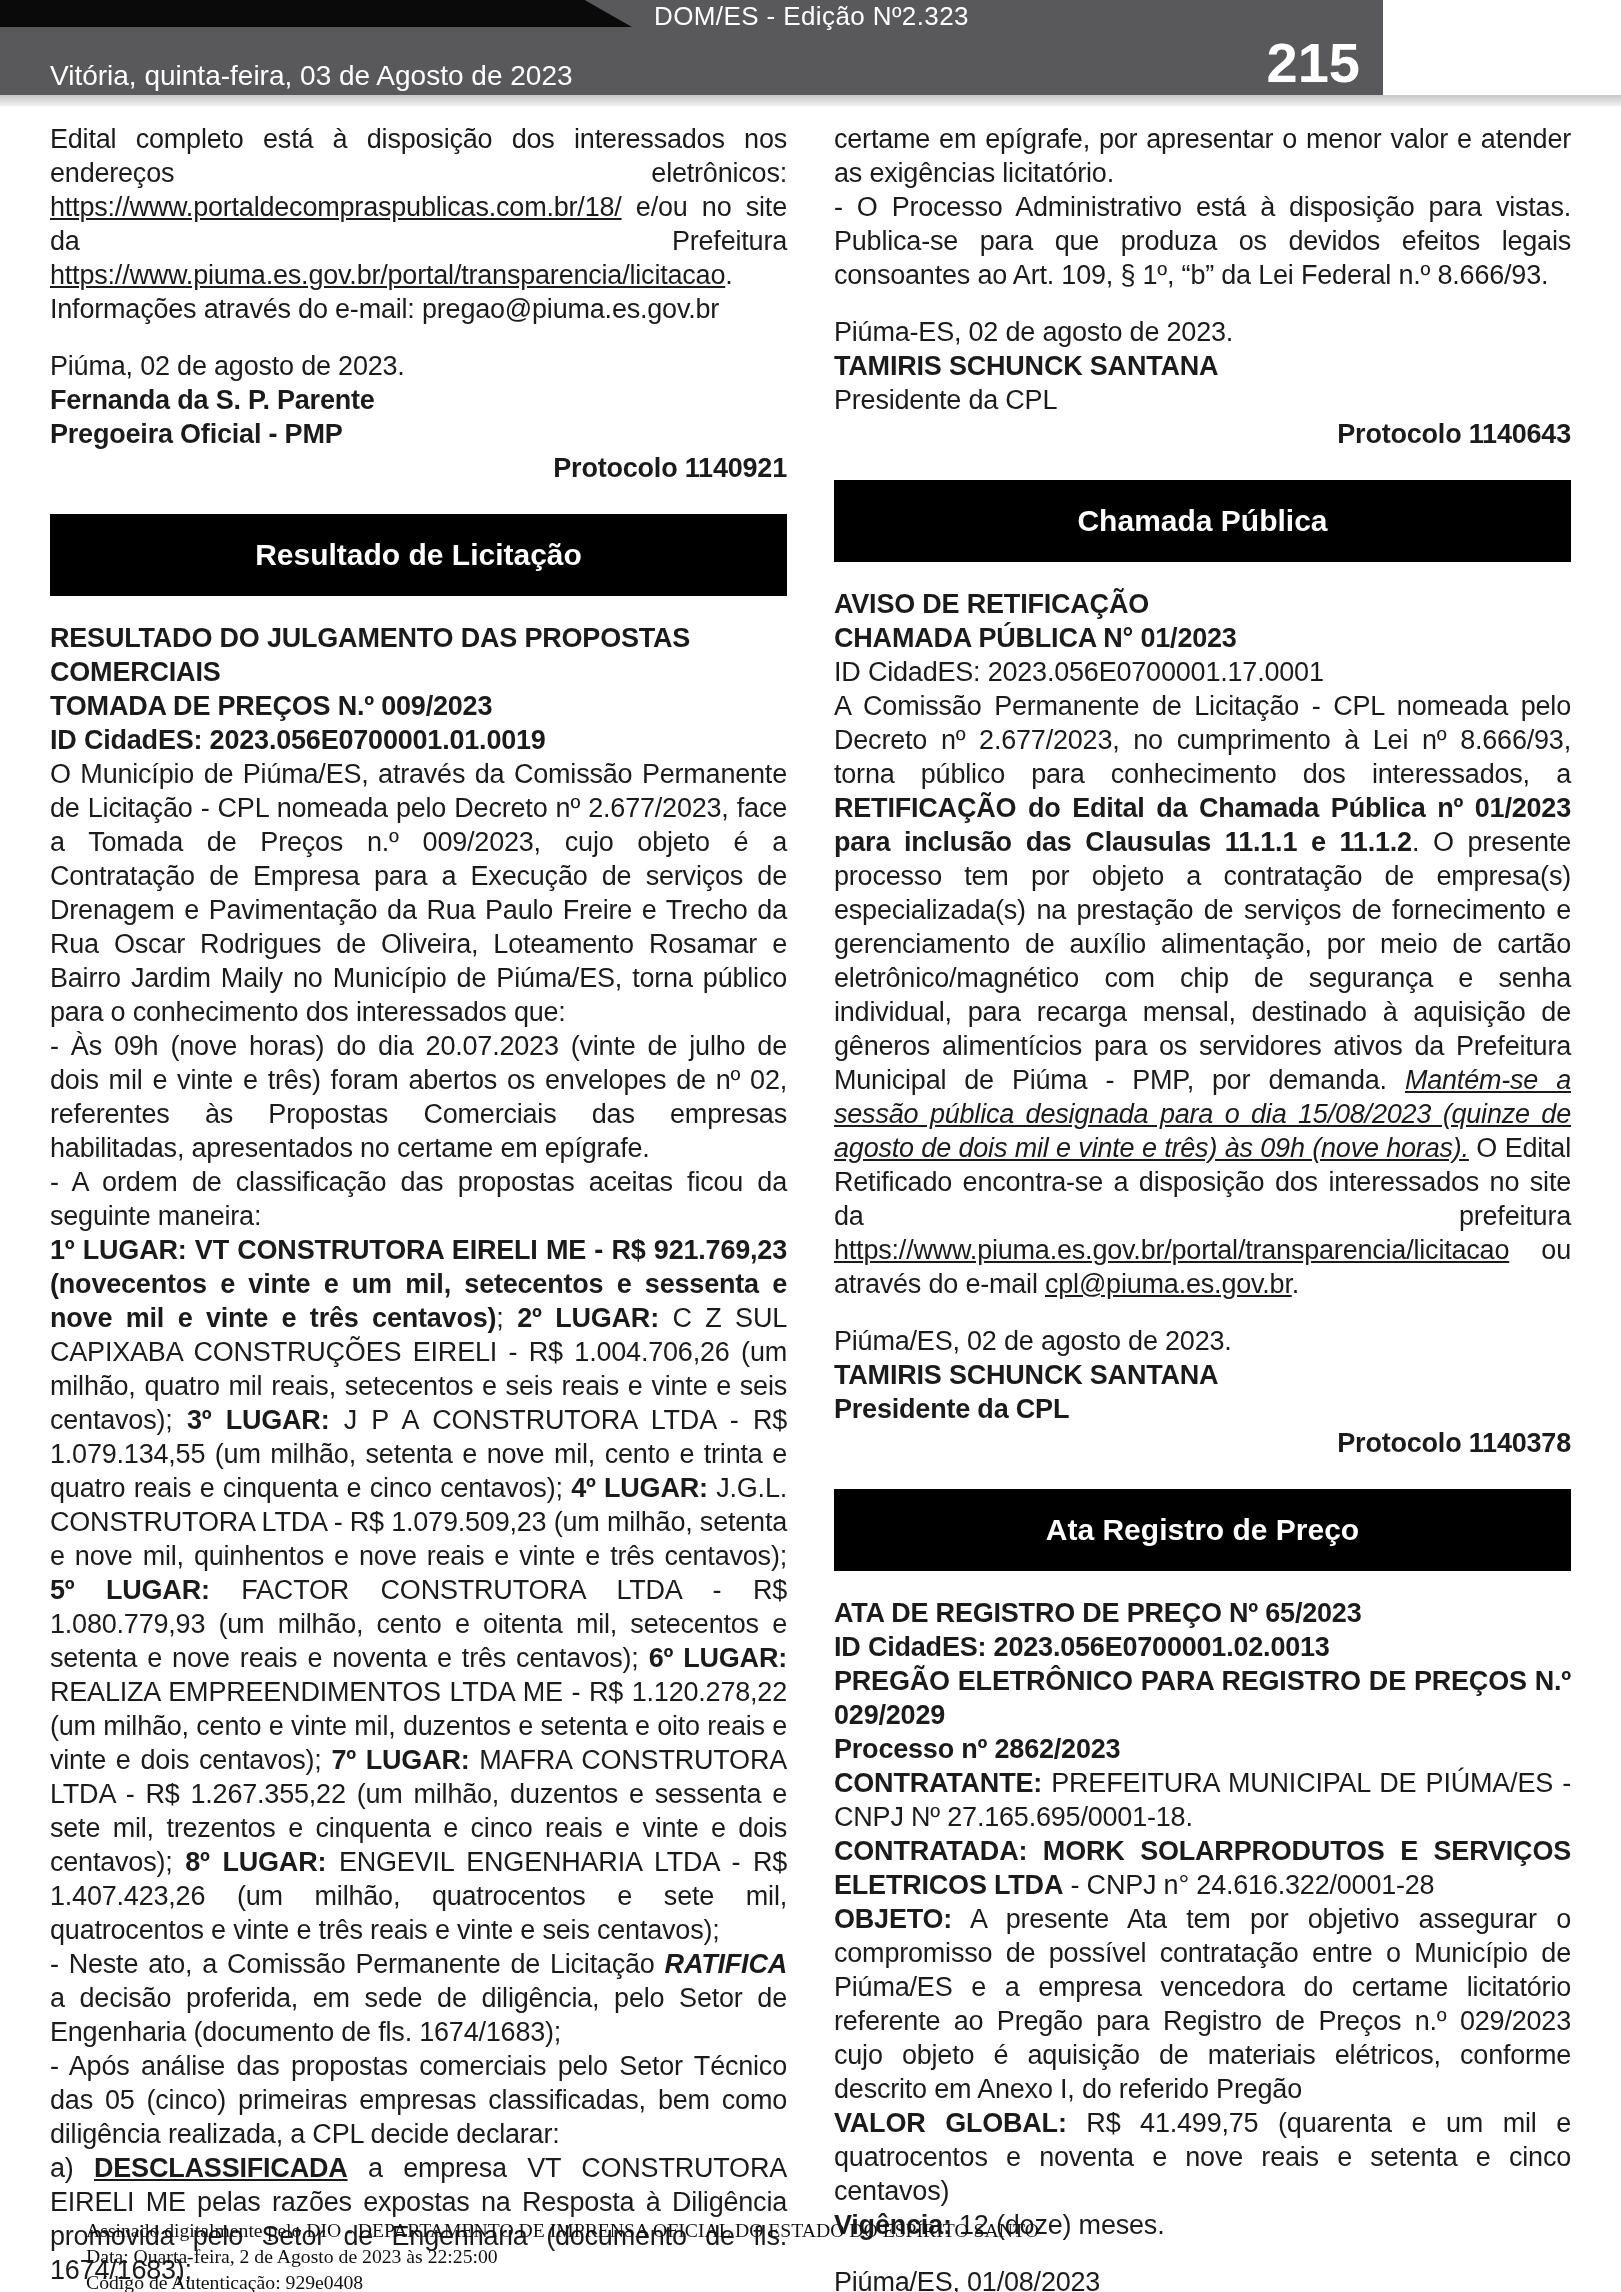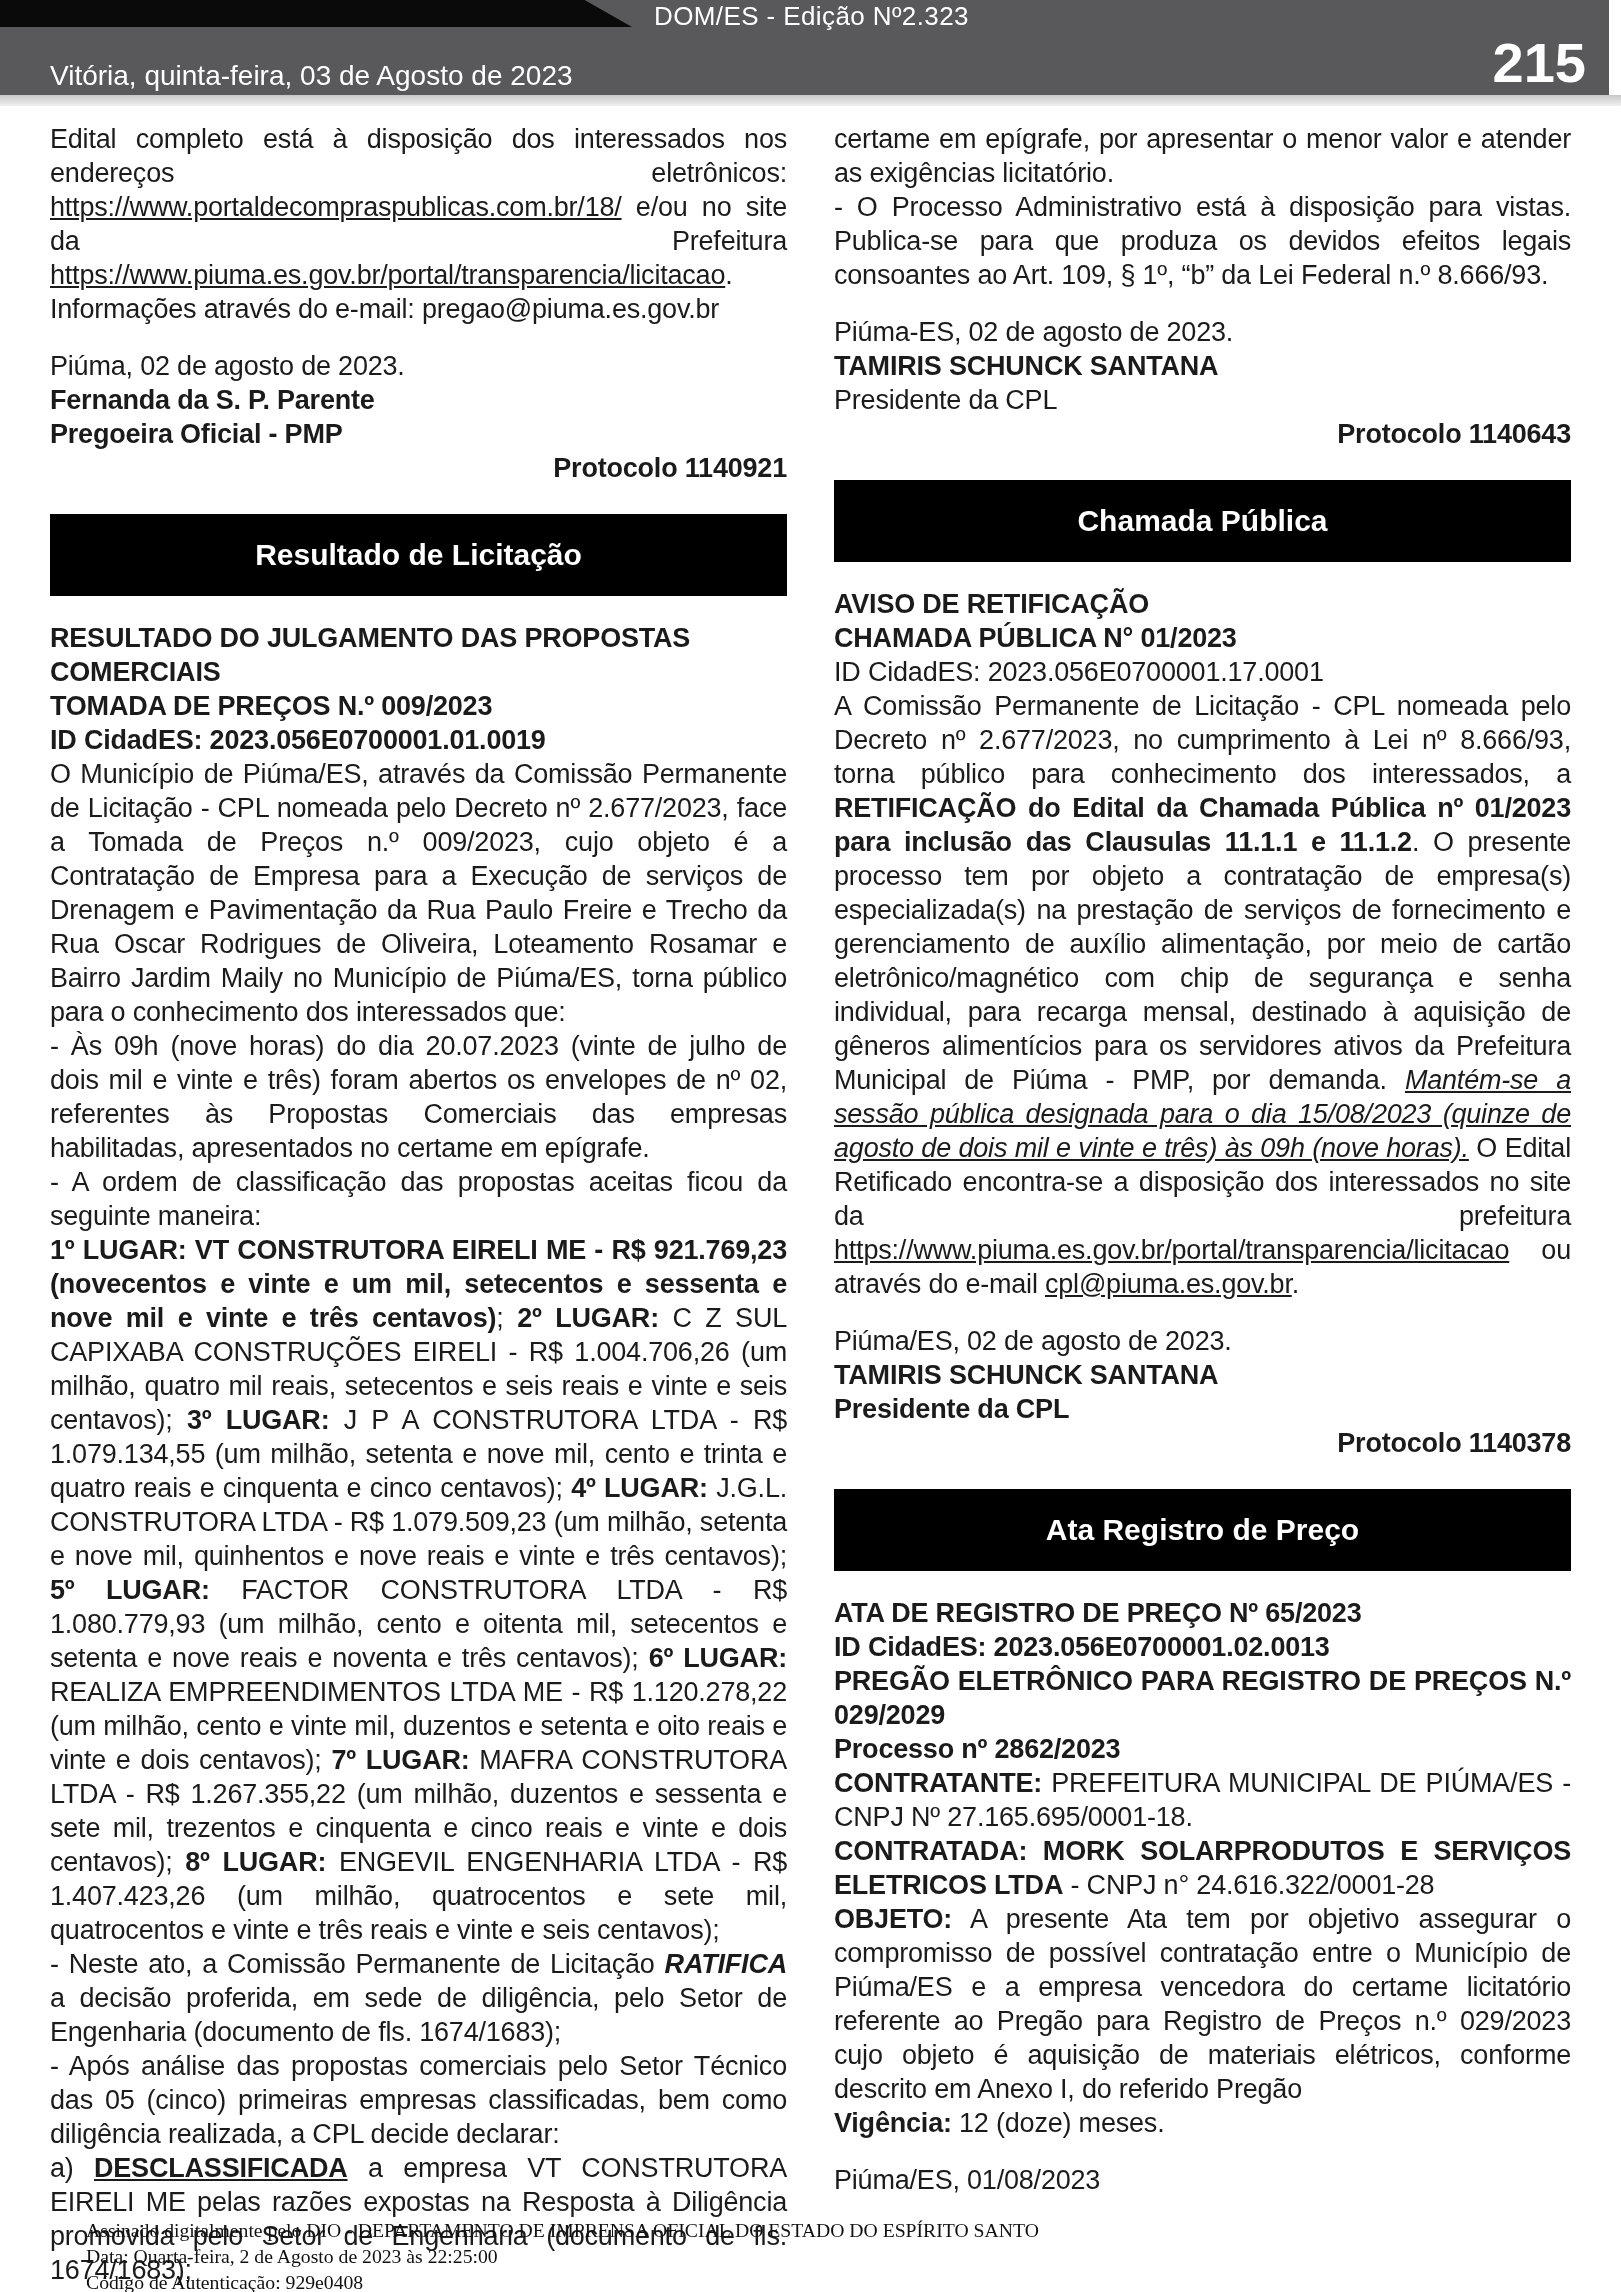--- a/index.html
+++ b/index.html
@@ -1,21 +1,21 @@
 <!DOCTYPE html>
 <html lang="pt" style="font-size:14.3px"><head>
 <meta charset="utf-8">
 <style>
   html,body { margin:0; padding:0; background:#ffffff; }
   .page {
     position:relative; width:1621px; height:2293px; background:#ffffff;
     font-family:"Liberation Sans", sans-serif; color:#1b1b1b; overflow:hidden;
   }
   
-  .hdr { position:absolute; top:0; left:0; width:1609px; height:95px; background:#59595b; }
+  .hdr { position:absolute; top:0; left:0; width:1383px; height:95px; background:#59595b; }
   .hdr-flag { position:absolute; top:0; left:0; width:632px; height:27px; background:#0a0a0a;
               clip-path:polygon(0 0, 92.5% 0, 100% 100%, 0 100%); }
   .hdr-edition { position:absolute; left:654px; top:0.9px; color:#ffffff; font-size:26px; letter-spacing:0.4px; white-space:nowrap; }
   .hdr-date { position:absolute; left:50px; top:60px; color:#ffffff; font-size:28px; white-space:nowrap; }
   .hdr-page { position:absolute; right:23px; top:30px; color:#ffffff; font-size:56px; font-weight:700; }
   .hdr-shadow { position:absolute; top:95px; left:0; width:1621px; height:10.7px;
                 background:linear-gradient(#c7c7c7, #f1f1f1); }
   
   .columns { position:absolute; top:122px; left:50px; width:1521px; display:flex; gap:47px; }
   .col { width:737px; font-size:27px; line-height:34px; text-align:justify; letter-spacing:-0.2px; }
@@ -110,20 +110,21 @@
       <div class="bar"><span>Ata Registro de Preço</span></div>
 
       <p class="htitle">ATA DE REGISTRO DE PREÇO Nº 65/2023</p>
       <p class="htitle">ID CidadES: 2023.056E0700001.02.0013</p>
       <p class="b">PREGÃO ELETRÔNICO PARA REGISTRO DE PREÇOS N.º 029/2029</p>
       <p class="b">Processo nº 2862/2023</p>
 
       <p><span class="b">CONTRATANTE:</span><span> PREFEITURA MUNICIPAL DE PIÚMA/ES - CNPJ Nº 27.165.695/0001-18.</span></p>
       <p><span class="b">CONTRATADA:</span><span class="b"> MORK SOLARPRODUTOS E SERVIÇOS ELETRICOS LTDA</span><span> - CNPJ n° 24.616.322/0001-28</span></p>
       <p><span class="b">OBJETO:</span><span> A presente Ata tem por objetivo assegurar o compromisso de possível contratação entre o Município de Piúma/ES e a empresa vencedora do certame licitatório referente ao Pregão para Registro de Preços n.º 029/2023 cujo objeto é aquisição de materiais elétricos, conforme descrito em Anexo I, do referido Pregão</span></p>
+      <p><span class="b">VALOR GLOBAL:</span><span> R$ 41.499,75 (quarenta e um mil e quatrocentos e noventa e nove reais e setenta e cinco centavos)</span></p>
       <p><span class="b">Vigência:</span><span> 12 (doze) meses.</span></p>
 
       <div class="sig">
         <p class="c">Piúma/ES, 01/08/2023</p>
 
       </div>
 
     </section>
   </div>
 

